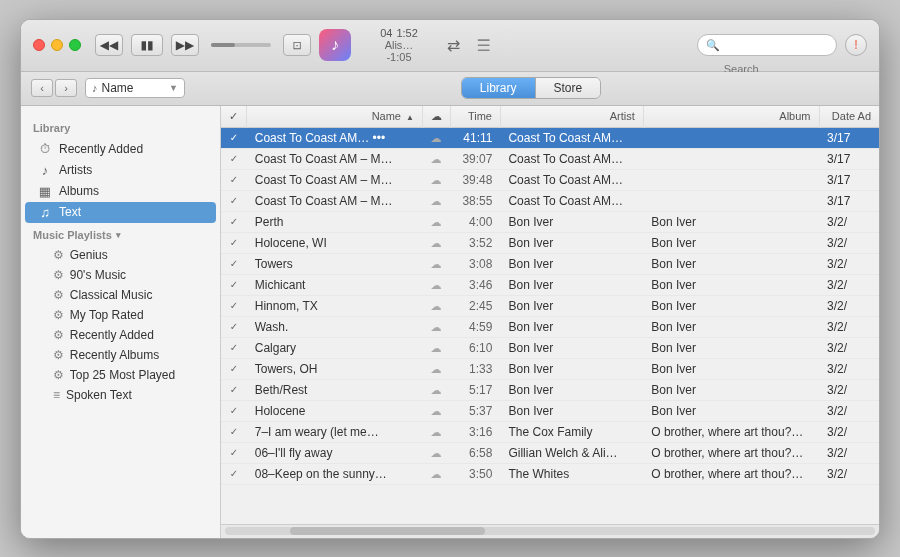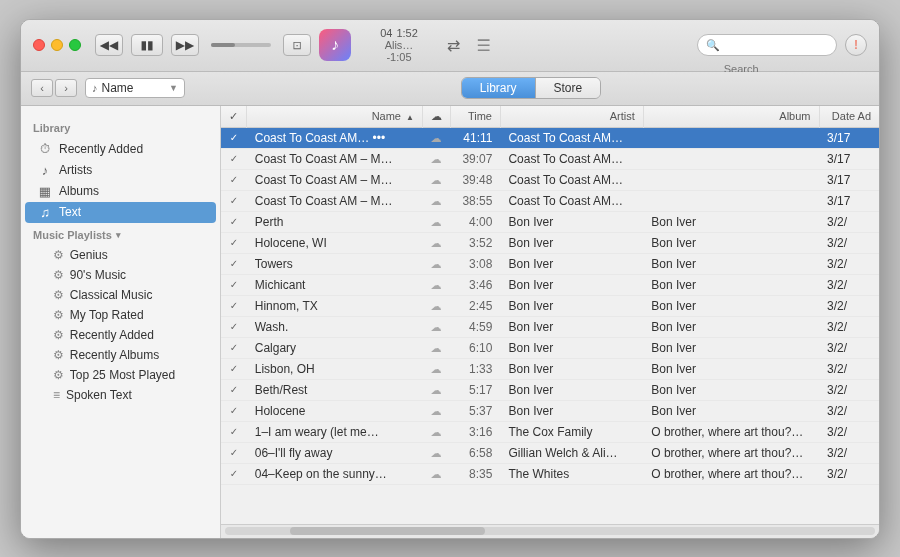--- a/index.html
+++ b/index.html
@@ -580,21 +580,21 @@
                 <td class="check-col">✓</td>
                 <td style="max-width: 180px; overflow: hidden; text-overflow: ellipsis;">Calgary</td>
                 <td style="width: 20px;"><span style="color:#aaa; font-size:11px;">☁</span></td>
                 <td class="time-col">6:10</td>
                 <td style="max-width: 130px; overflow: hidden; text-overflow: ellipsis;">Bon Iver</td>
                 <td style="max-width: 160px; overflow: hidden; text-overflow: ellipsis;">Bon Iver</td>
                 <td class="date-col">3/2/</td>
               </tr>
               <tr>
                 <td class="check-col">✓</td>
-                <td style="max-width: 180px; overflow: hidden; text-overflow: ellipsis;">Lisbon, OH</td>
+                <td style="max-width: 180px; overflow: hidden; text-overflow: ellipsis;">Towers, OH</td>
                 <td style="width: 20px;"><span style="color:#aaa; font-size:11px;">☁</span></td>
                 <td class="time-col">1:33</td>
                 <td style="max-width: 130px; overflow: hidden; text-overflow: ellipsis;">Bon Iver</td>
                 <td style="max-width: 160px; overflow: hidden; text-overflow: ellipsis;">Bon Iver</td>
                 <td class="date-col">3/2/</td>
               </tr>
               <tr>
                 <td class="check-col">✓</td>
                 <td style="max-width: 180px; overflow: hidden; text-overflow: ellipsis;">Beth/Rest</td>
                 <td style="width: 20px;"><span style="color:#aaa; font-size:11px;">☁</span></td>
@@ -607,41 +607,41 @@
                 <td class="check-col">✓</td>
                 <td style="max-width: 180px; overflow: hidden; text-overflow: ellipsis;">Holocene</td>
                 <td style="width: 20px;"><span style="color:#aaa; font-size:11px;">☁</span></td>
                 <td class="time-col">5:37</td>
                 <td style="max-width: 130px; overflow: hidden; text-overflow: ellipsis;">Bon Iver</td>
                 <td style="max-width: 160px; overflow: hidden; text-overflow: ellipsis;">Bon Iver</td>
                 <td class="date-col">3/2/</td>
               </tr>
               <tr>
                 <td class="check-col">✓</td>
-                <td style="max-width: 180px; overflow: hidden; text-overflow: ellipsis;">1–I am weary (let me…</td>
+                <td style="max-width: 180px; overflow: hidden; text-overflow: ellipsis;">7–I am weary (let me…</td>
                 <td style="width: 20px;"><span style="color:#aaa; font-size:11px;">☁</span></td>
                 <td class="time-col">3:16</td>
                 <td style="max-width: 130px; overflow: hidden; text-overflow: ellipsis;">The Cox Family</td>
                 <td style="max-width: 160px; overflow: hidden; text-overflow: ellipsis;">O brother, where art thou?…</td>
                 <td class="date-col">3/2/</td>
               </tr>
               <tr>
                 <td class="check-col">✓</td>
                 <td style="max-width: 180px; overflow: hidden; text-overflow: ellipsis;">06–I'll fly away</td>
                 <td style="width: 20px;"><span style="color:#aaa; font-size:11px;">☁</span></td>
                 <td class="time-col">6:58</td>
                 <td style="max-width: 130px; overflow: hidden; text-overflow: ellipsis;">Gillian Welch &amp; Ali…</td>
                 <td style="max-width: 160px; overflow: hidden; text-overflow: ellipsis;">O brother, where art thou?…</td>
                 <td class="date-col">3/2/</td>
               </tr>
               <tr>
                 <td class="check-col">✓</td>
-                <td style="max-width: 180px; overflow: hidden; text-overflow: ellipsis;">04–Keep on the sunny…</td>
-                <td style="width: 20px;"><span style="color:#aaa; font-size:11px;">☁</span></td>
-                <td class="time-col">8:35</td>
+                <td style="max-width: 180px; overflow: hidden; text-overflow: ellipsis;">08–Keep on the sunny…</td>
+                <td style="width: 20px;"><span style="color:#aaa; font-size:11px;">☁</span></td>
+                <td class="time-col">3:50</td>
                 <td style="max-width: 130px; overflow: hidden; text-overflow: ellipsis;">The Whites</td>
                 <td style="max-width: 160px; overflow: hidden; text-overflow: ellipsis;">O brother, where art thou?…</td>
                 <td class="date-col">3/2/</td>
               </tr>
             </tbody>
         </table>
       </div>
       <div class="bottom-bar">
         <div class="h-scrollbar">
           <div class="h-scrollbar-thumb"></div>

